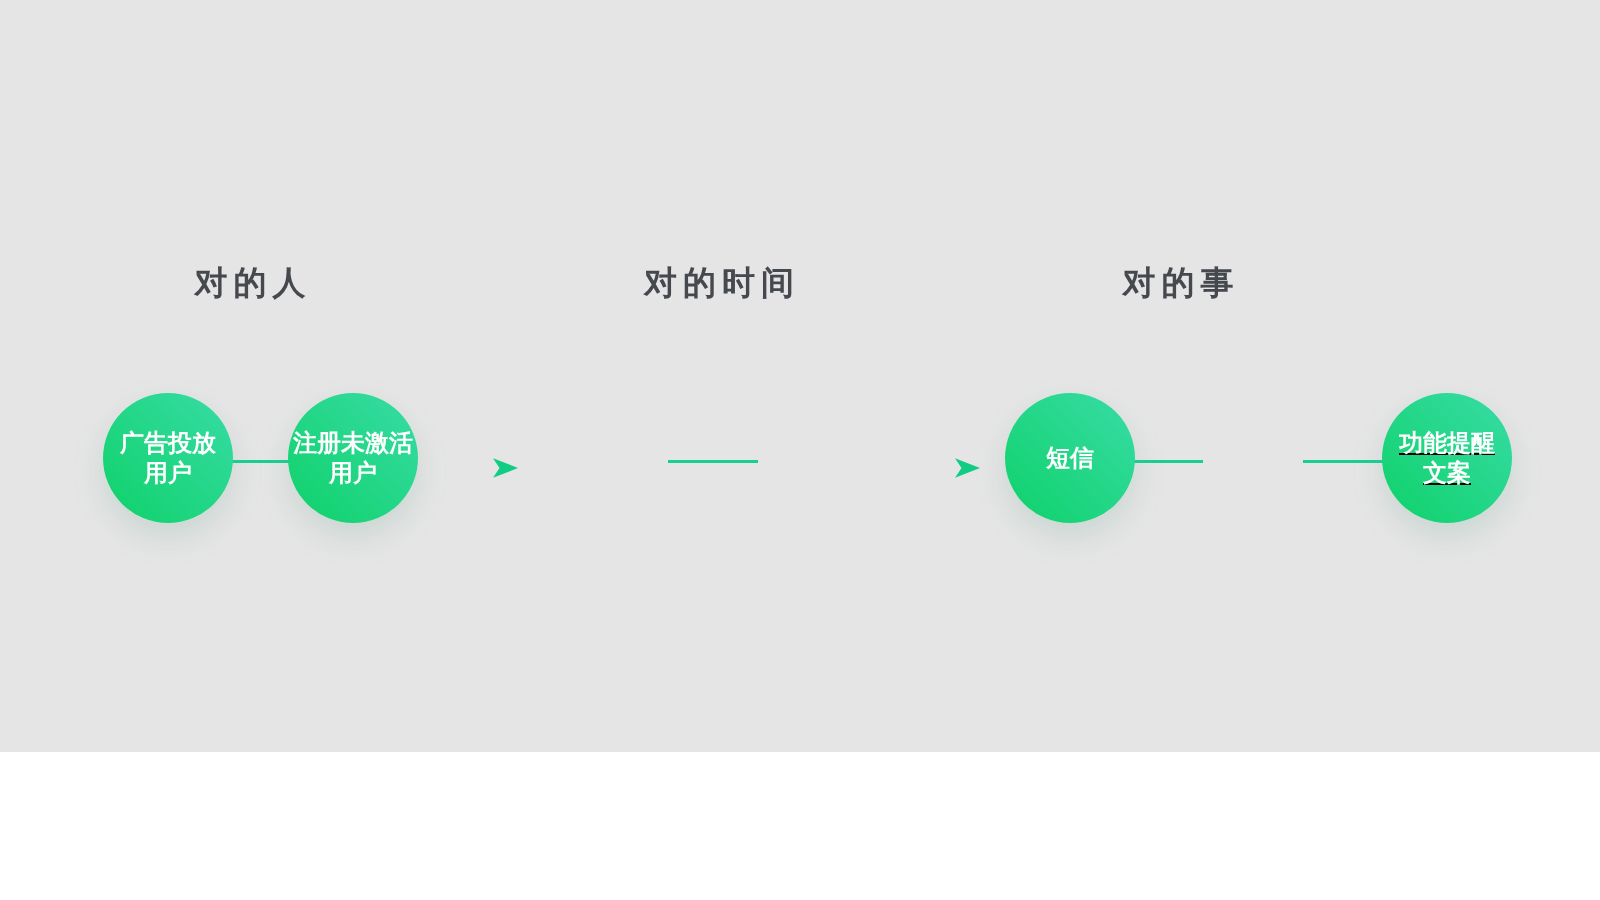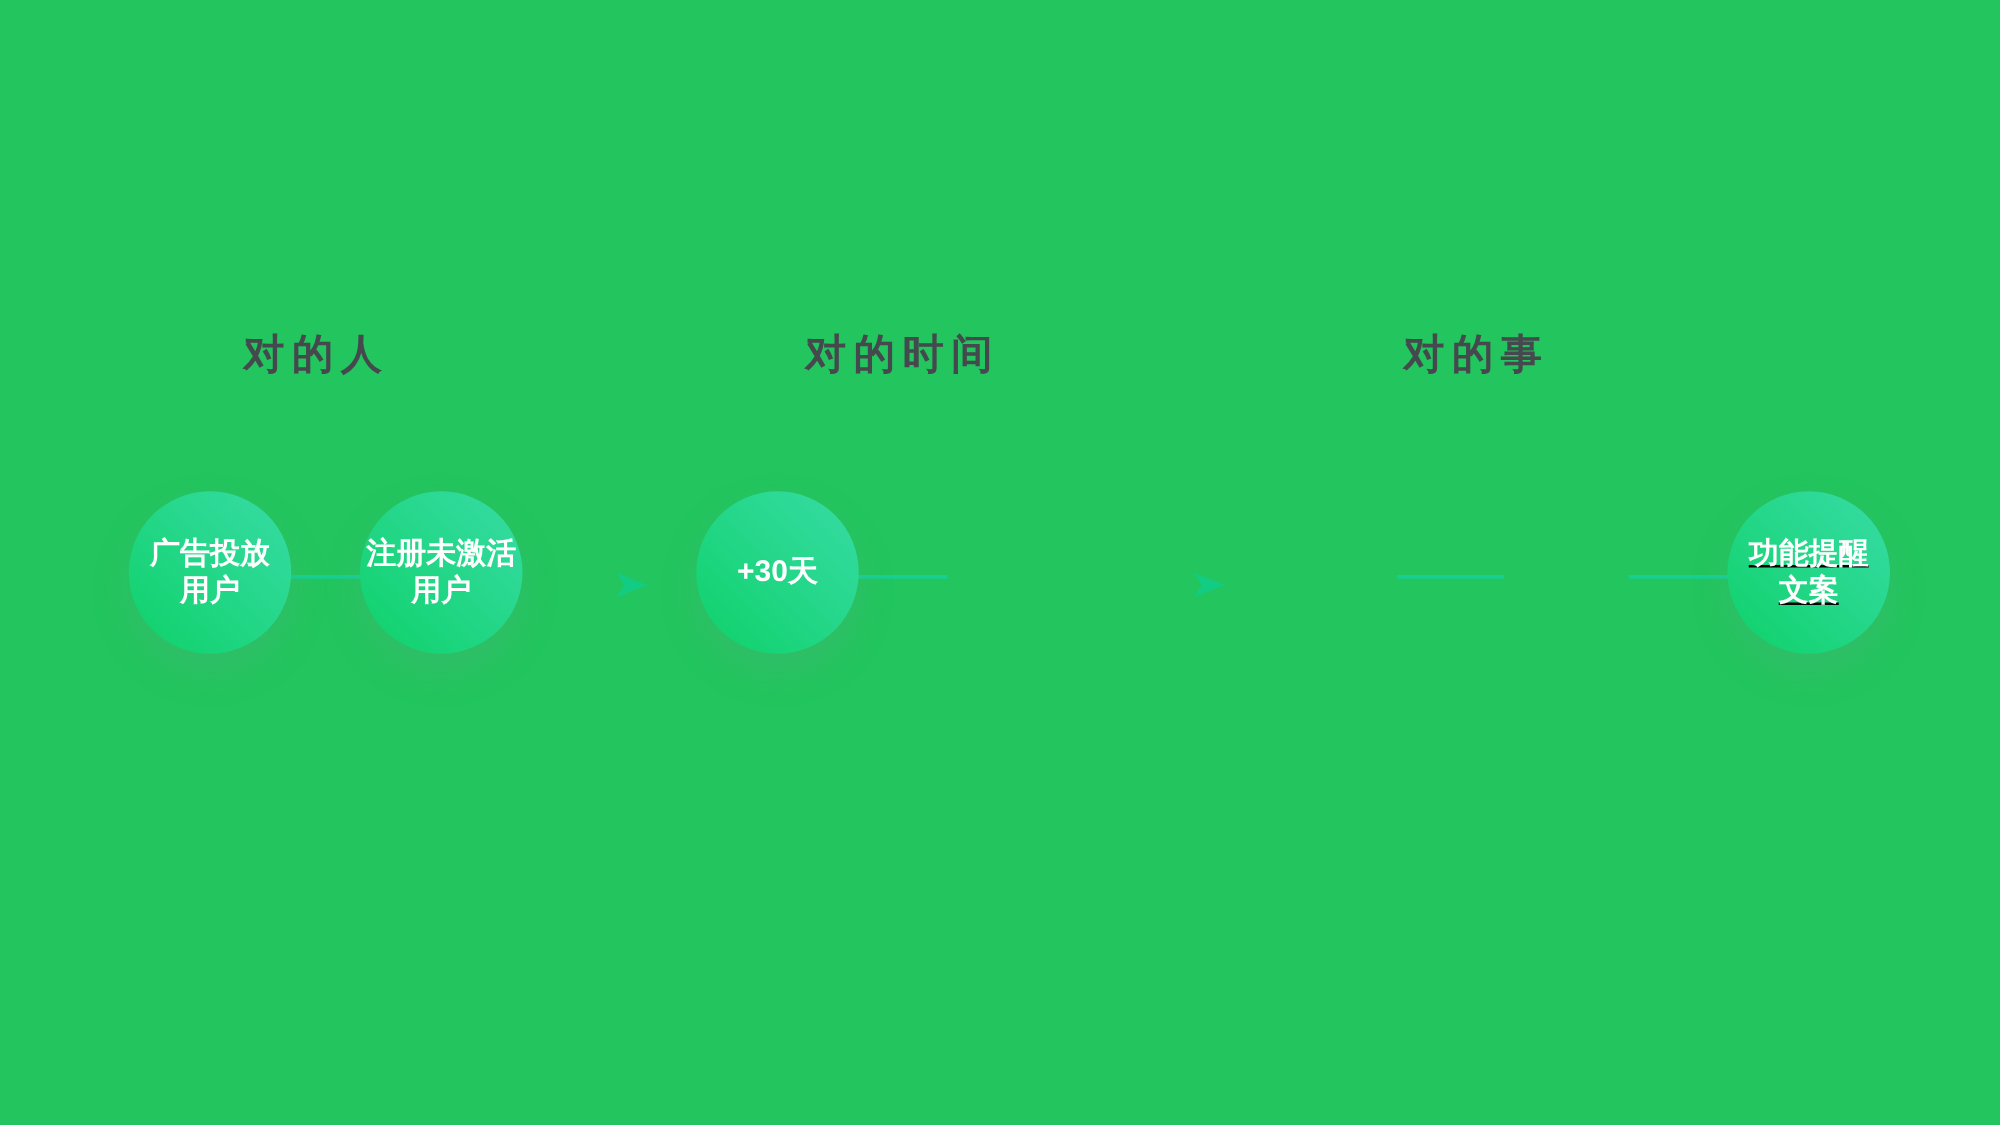--- a/index.html
+++ b/index.html
@@ -4,22 +4,22 @@
 <style>
   html, body {
     margin: 0;
     padding: 0;
     background: #ffffff;
     font-family: "Liberation Sans", "DejaVu Sans", sans-serif;
   }
   .canvas {
     position: relative;
     width: 1600px;
-    height: 900px;
-    background: #22c55e;
+    height: 752px;
+    background: #e5e5e5;
     overflow: hidden;
   }
   .section-title {
     position: absolute;
     top: 261px;
     transform: translateX(-50%);
     font-size: 33px;
     font-weight: 700;
     color: #45484d;
     letter-spacing: 6px;
@@ -117,21 +117,21 @@
   </svg>
 
   <div class="node c1">
     <span>广告投放
 用户</span>
   </div>
   <div class="node c2">
     <span>注册未激活
 用户</span>
   </div>
-  <div class="node c3">
-    <span>+30天</span>
+  <div class="node c5">
+    <span>短信</span>
   </div>
   <div class="node c7">
     <span>功能提醒
 文案</span>
   </div>
 
 </div>
 
 </body></html>

